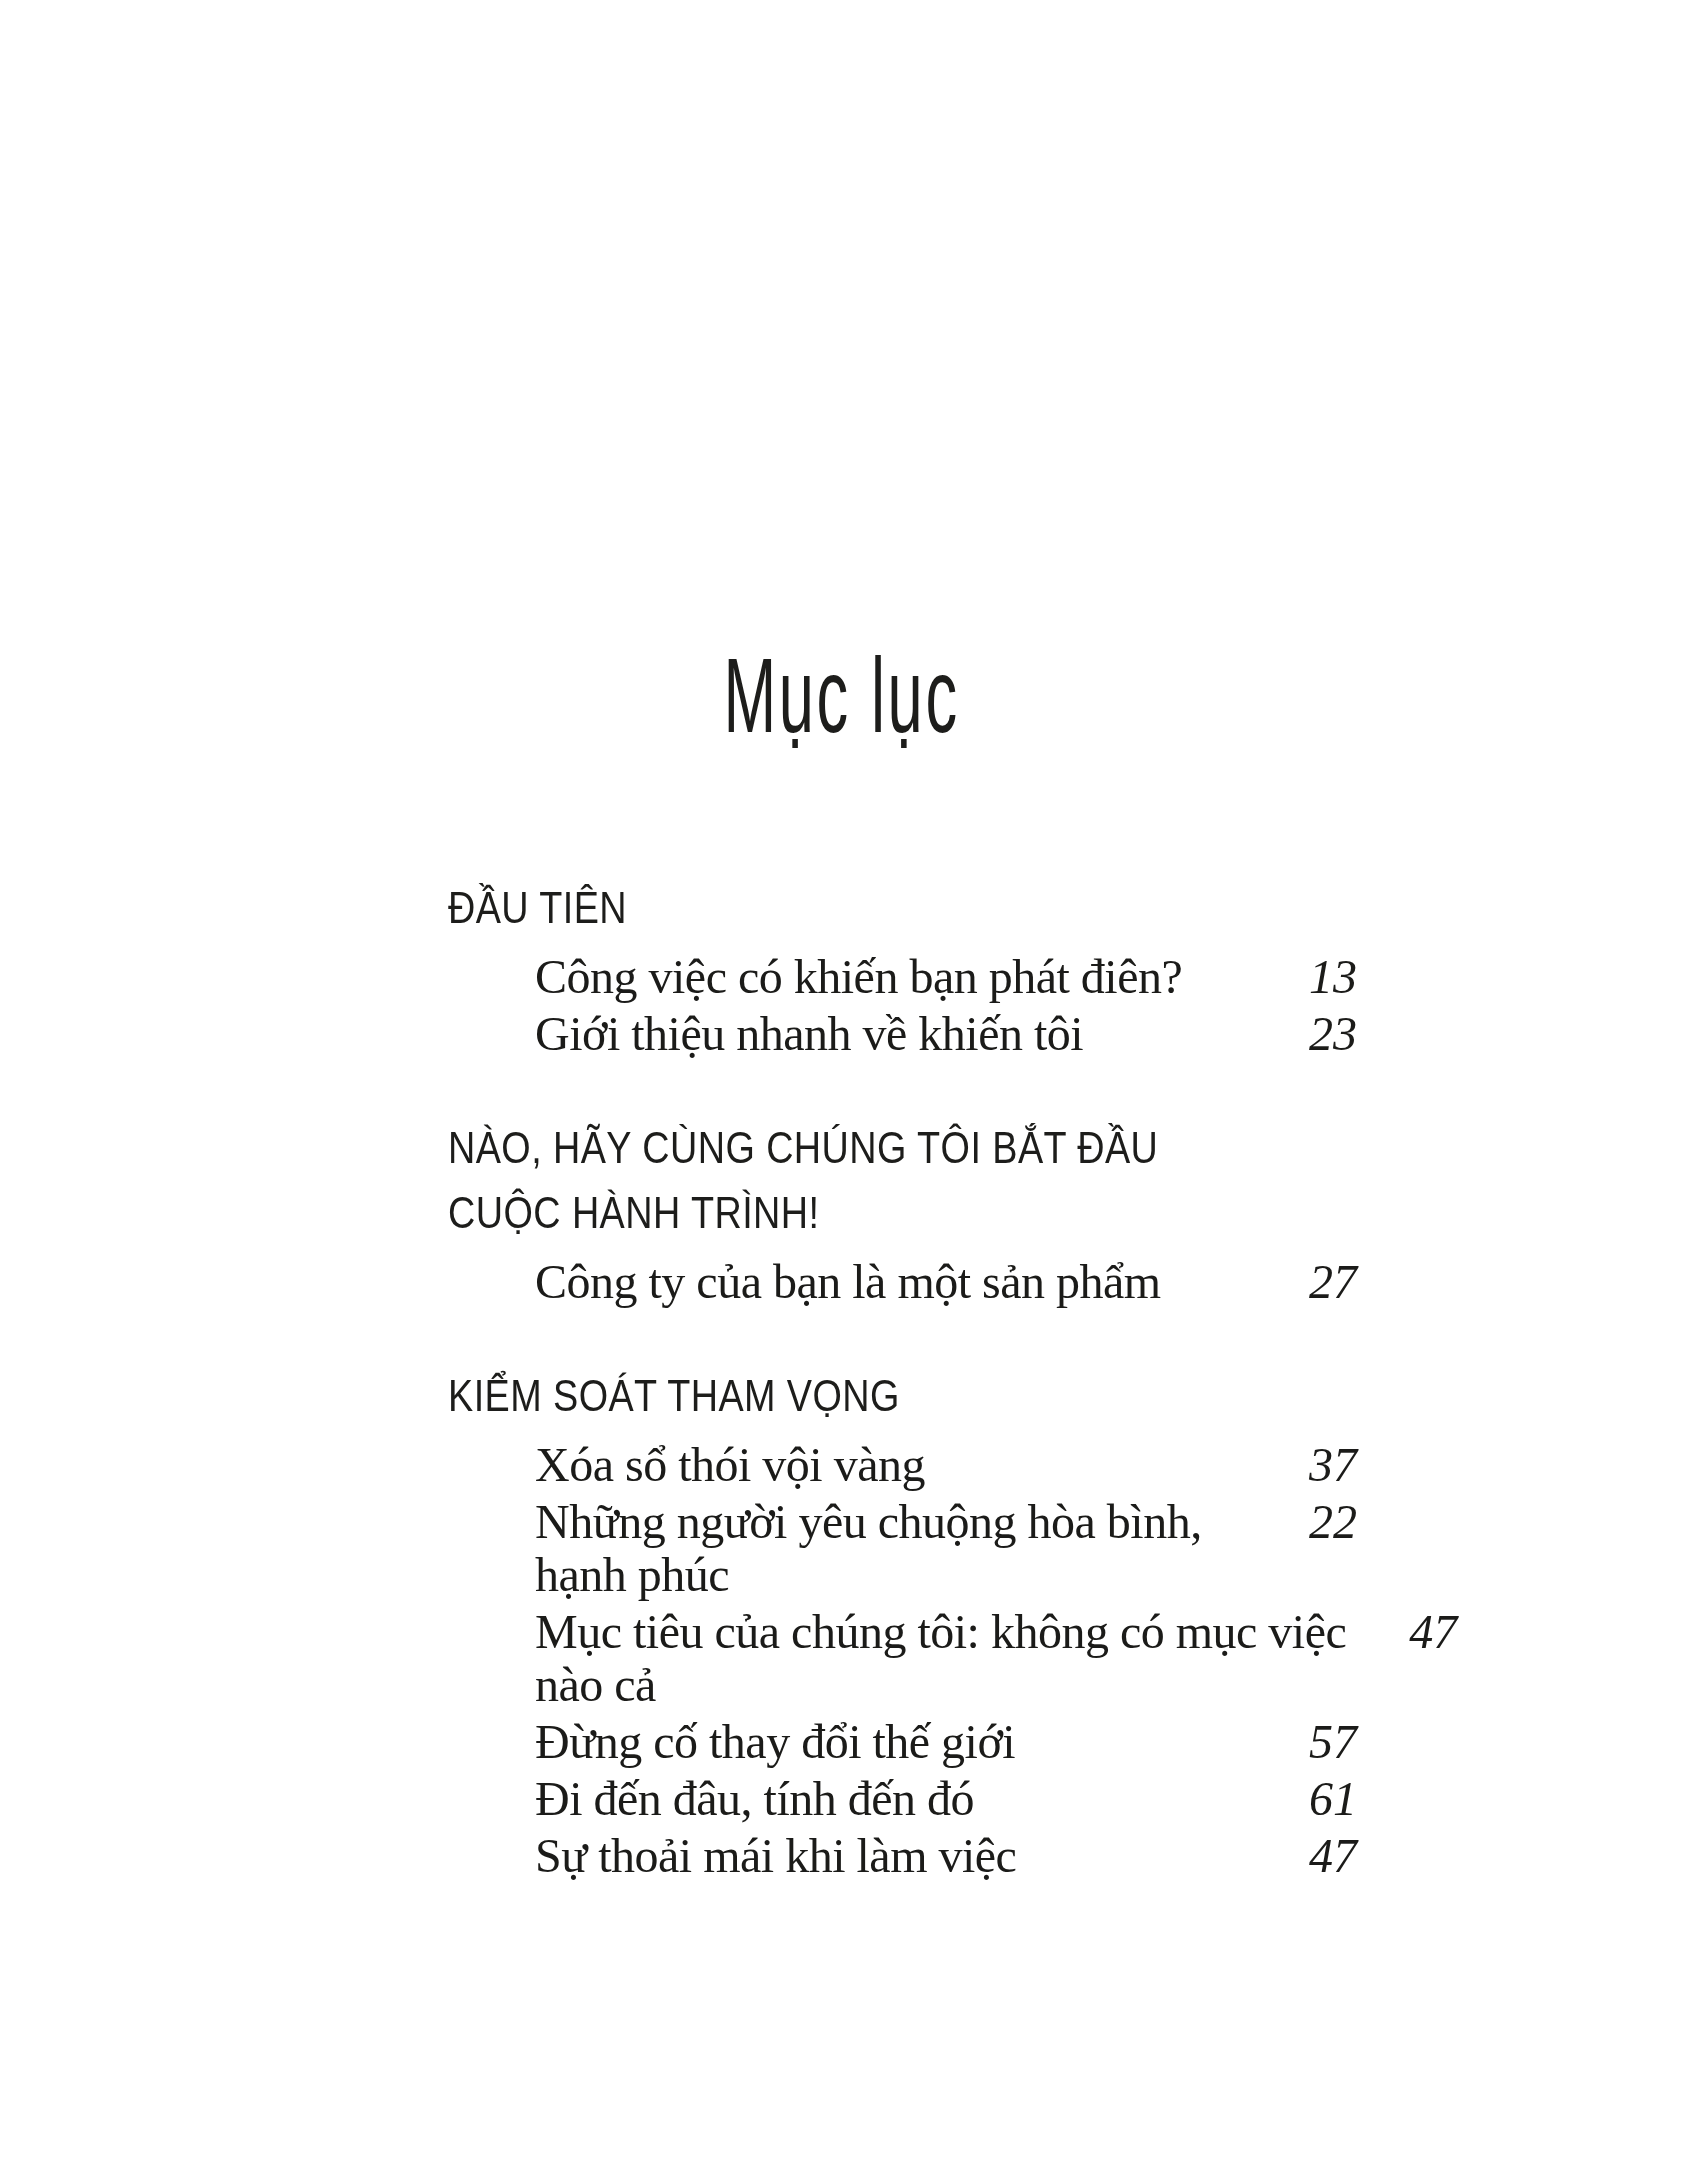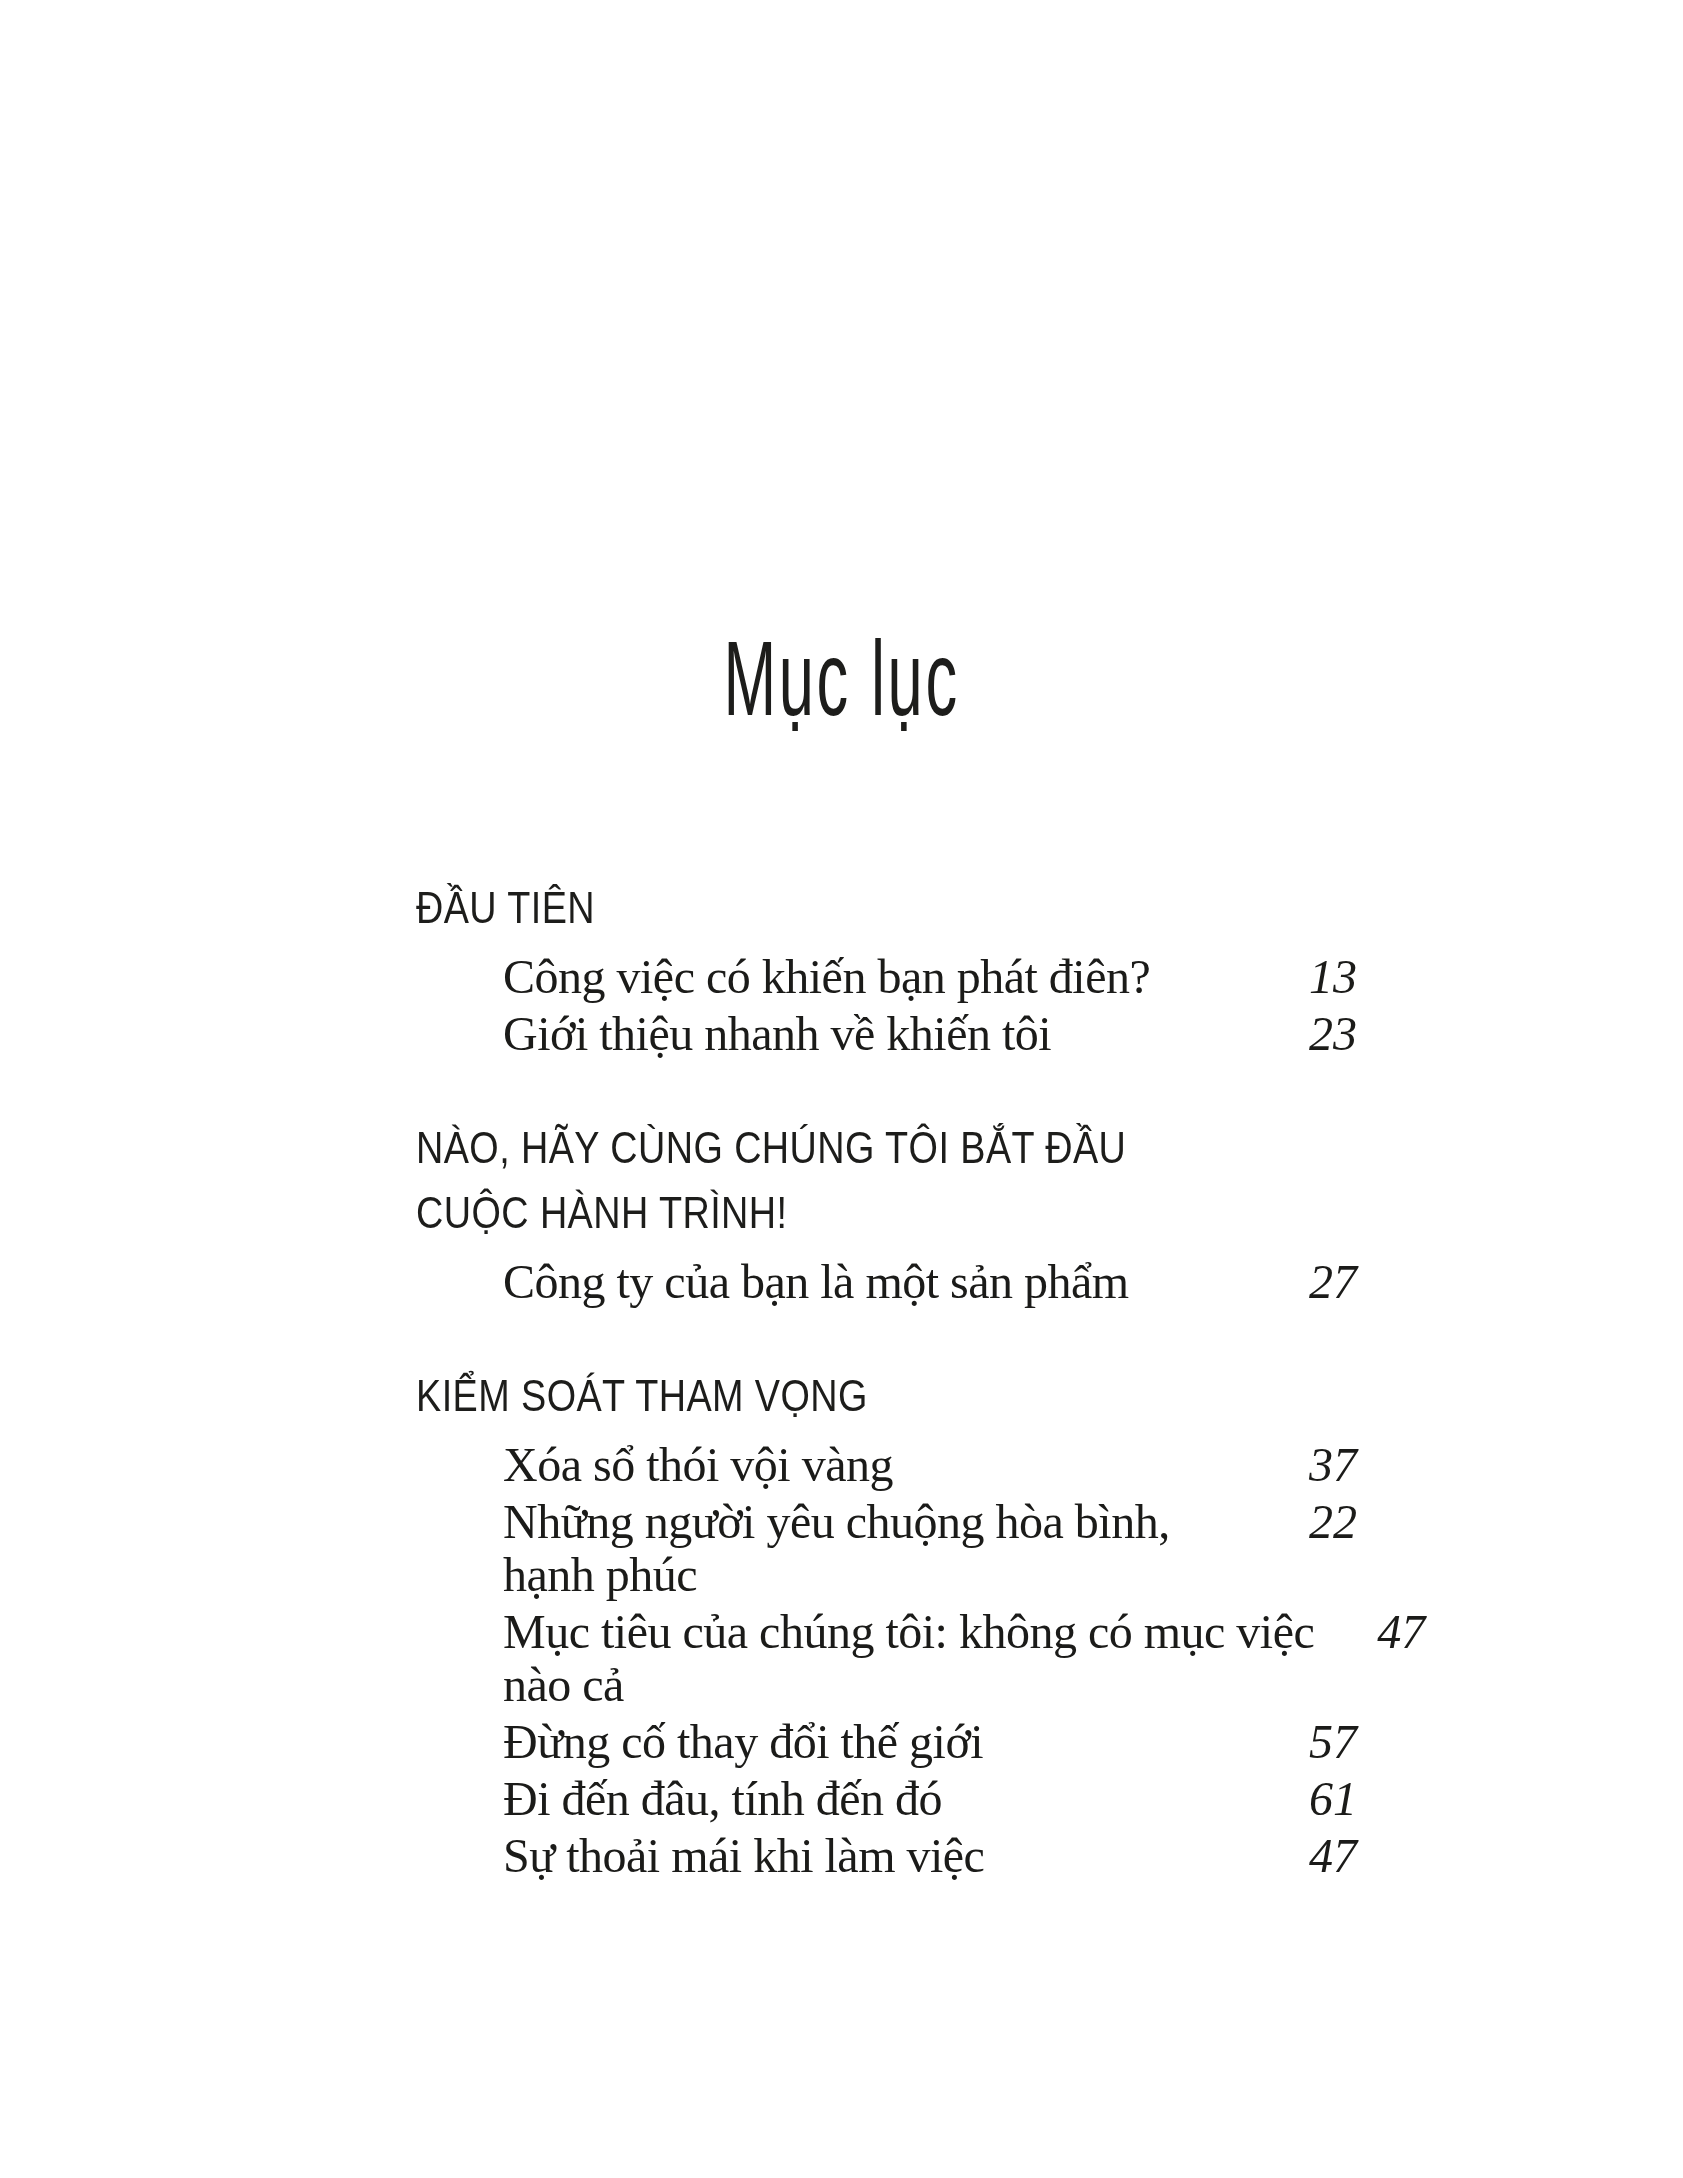--- a/index.html
+++ b/index.html
@@ -9,21 +9,21 @@
     background: #ffffff;
     position: relative;
     overflow: hidden;
     font-family: "Liberation Serif", serif;
     color: #1b1b19;
   }
 
   
   .title-wrap {
     position: absolute;
-    top: 621px;
+    top: 638px;
     left: 0;
     width: 1683px;
     text-align: center;
   }
   .title-inner {
     display: inline-block;
     font-family: "Liberation Sans", sans-serif;
     font-weight: 400;
     font-size: 99px;
     line-height: 109px;
@@ -33,21 +33,21 @@
     color: #1d1d1b;
   }
 
   
   .toc {
     position: absolute;
     left: 416px;
     top: 875px;
     width: 941px;
   }
-  .section { margin-bottom: 55px; }
+  .section { margin-bottom: 55px; margin-left: 32px; }
   .section-heading {
     font-family: "Liberation Sans", sans-serif;
     font-weight: 400;
     font-size: 45px;
     line-height: 65px;
     letter-spacing: 0.5px;
     margin: 0 0 10px 0;
     white-space: pre-line;
     transform: scaleX(0.84);
     transform-origin: left top;

